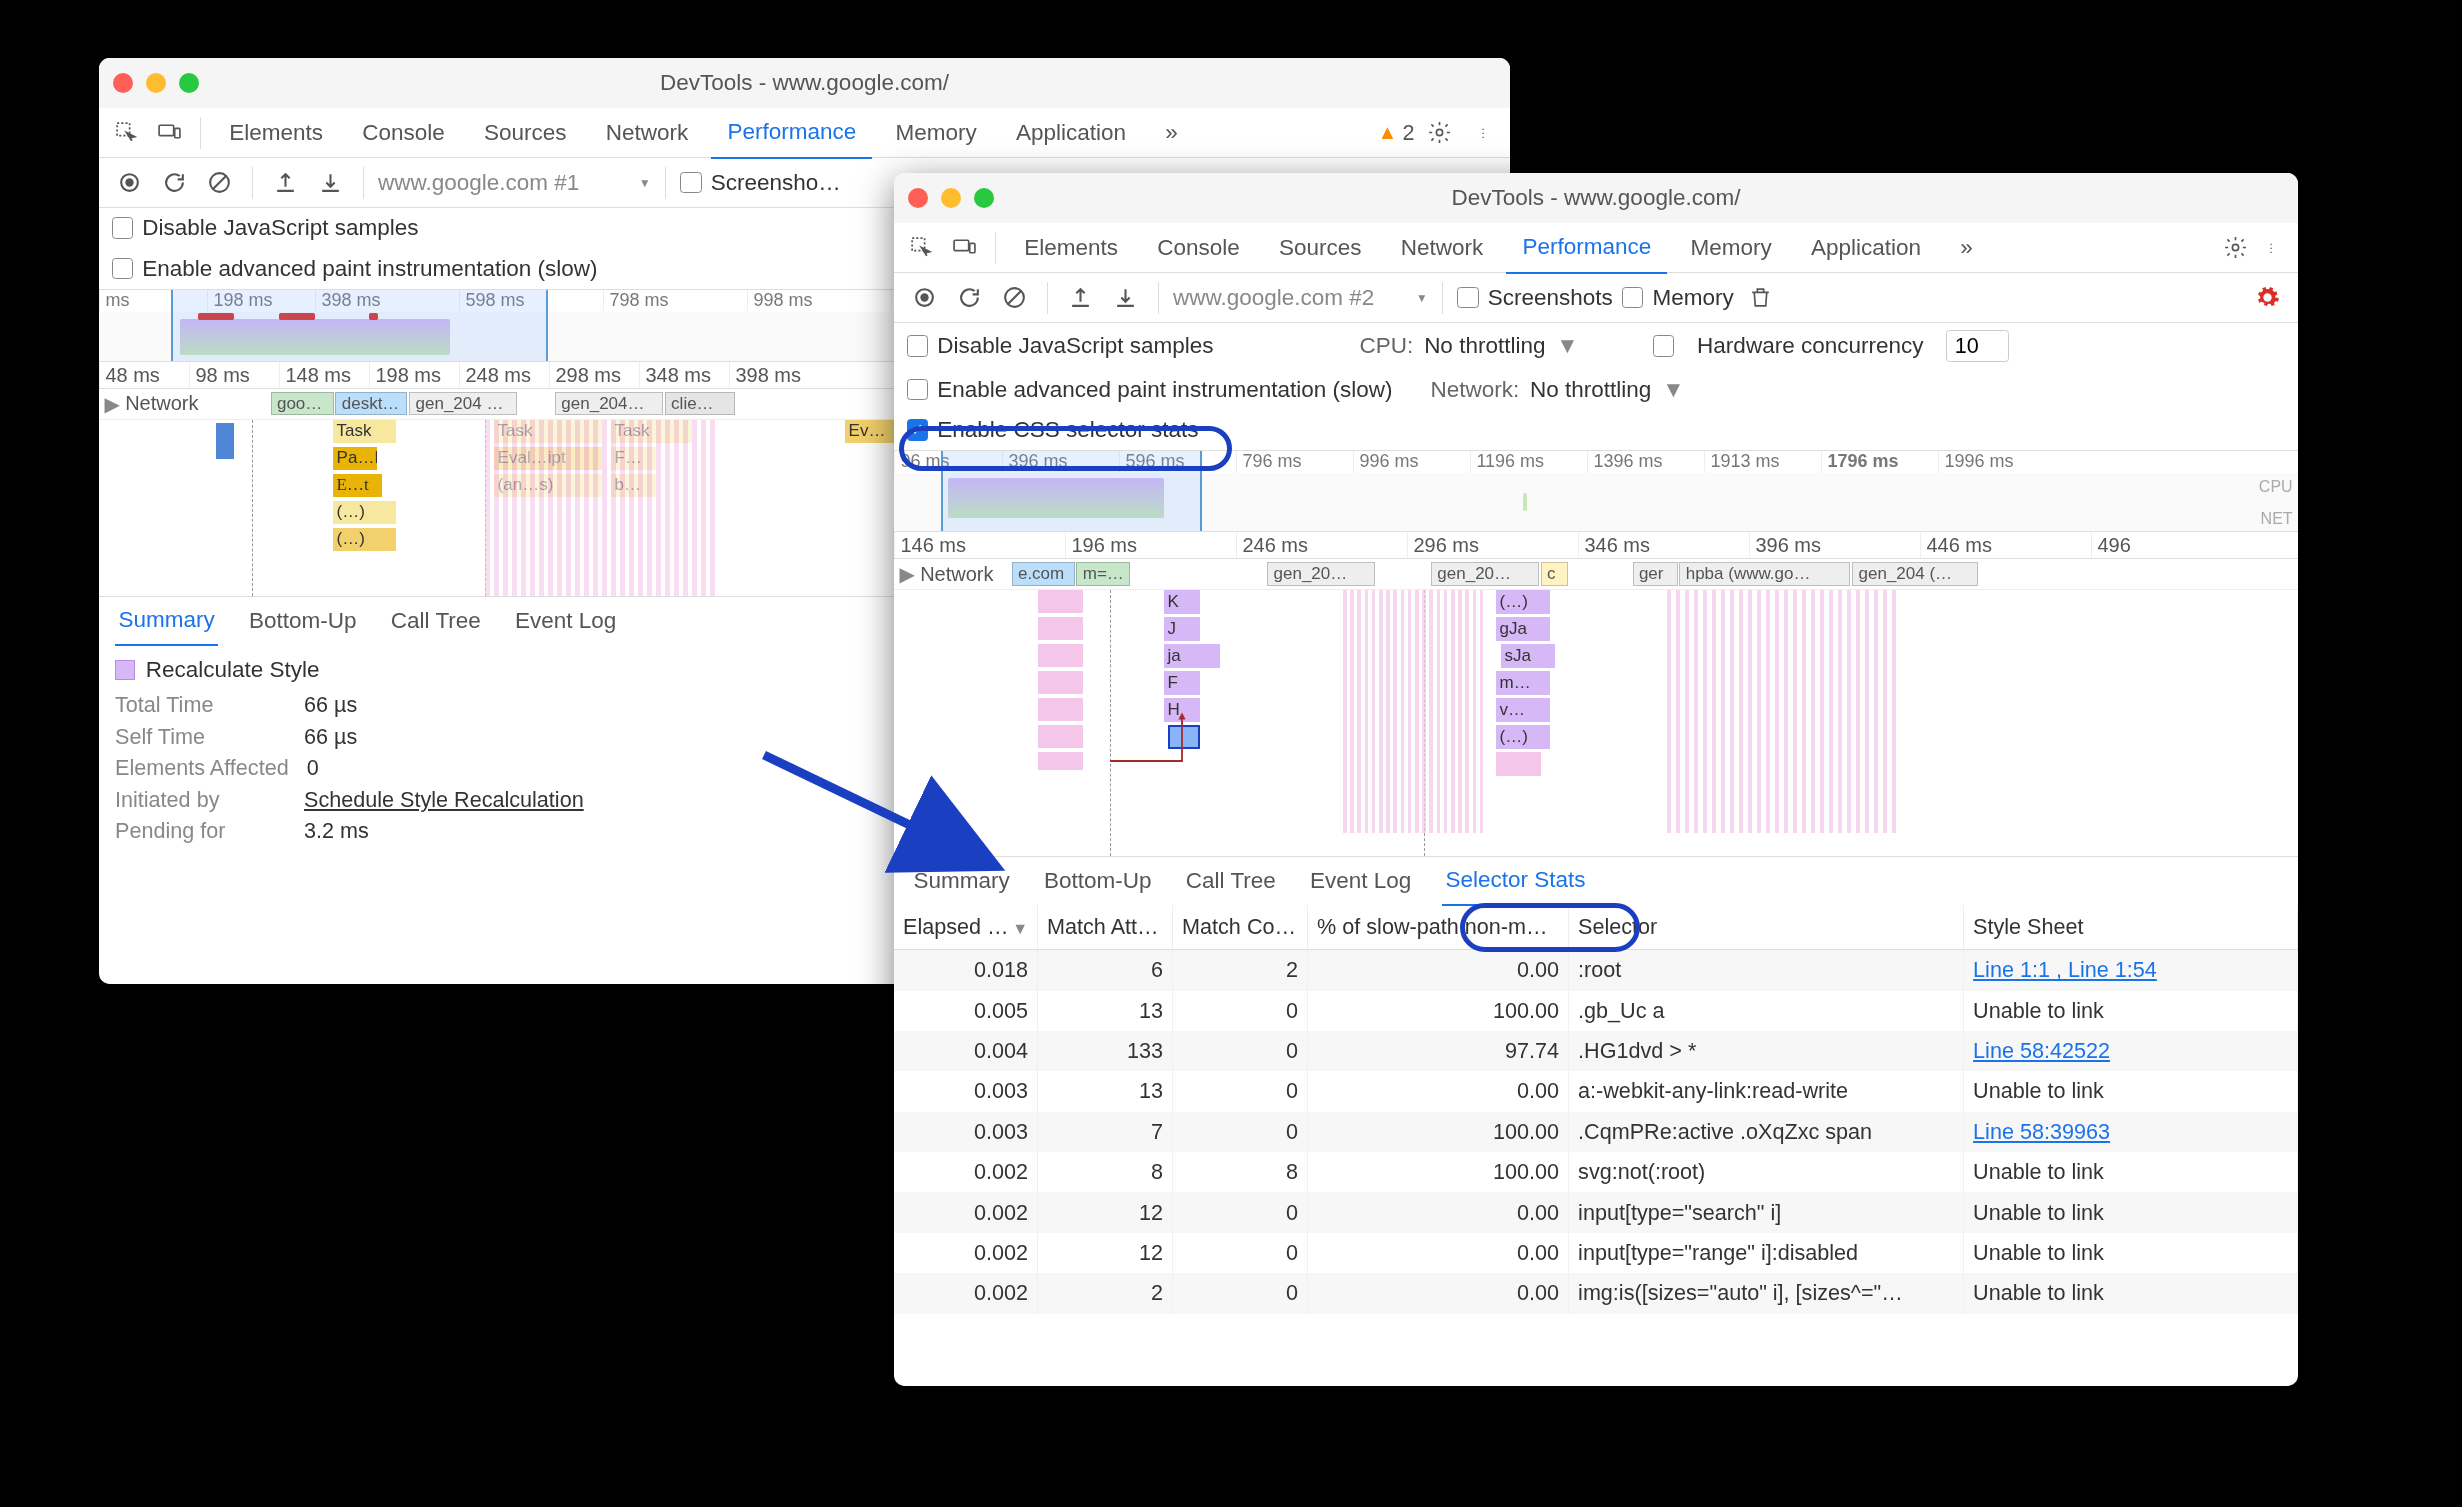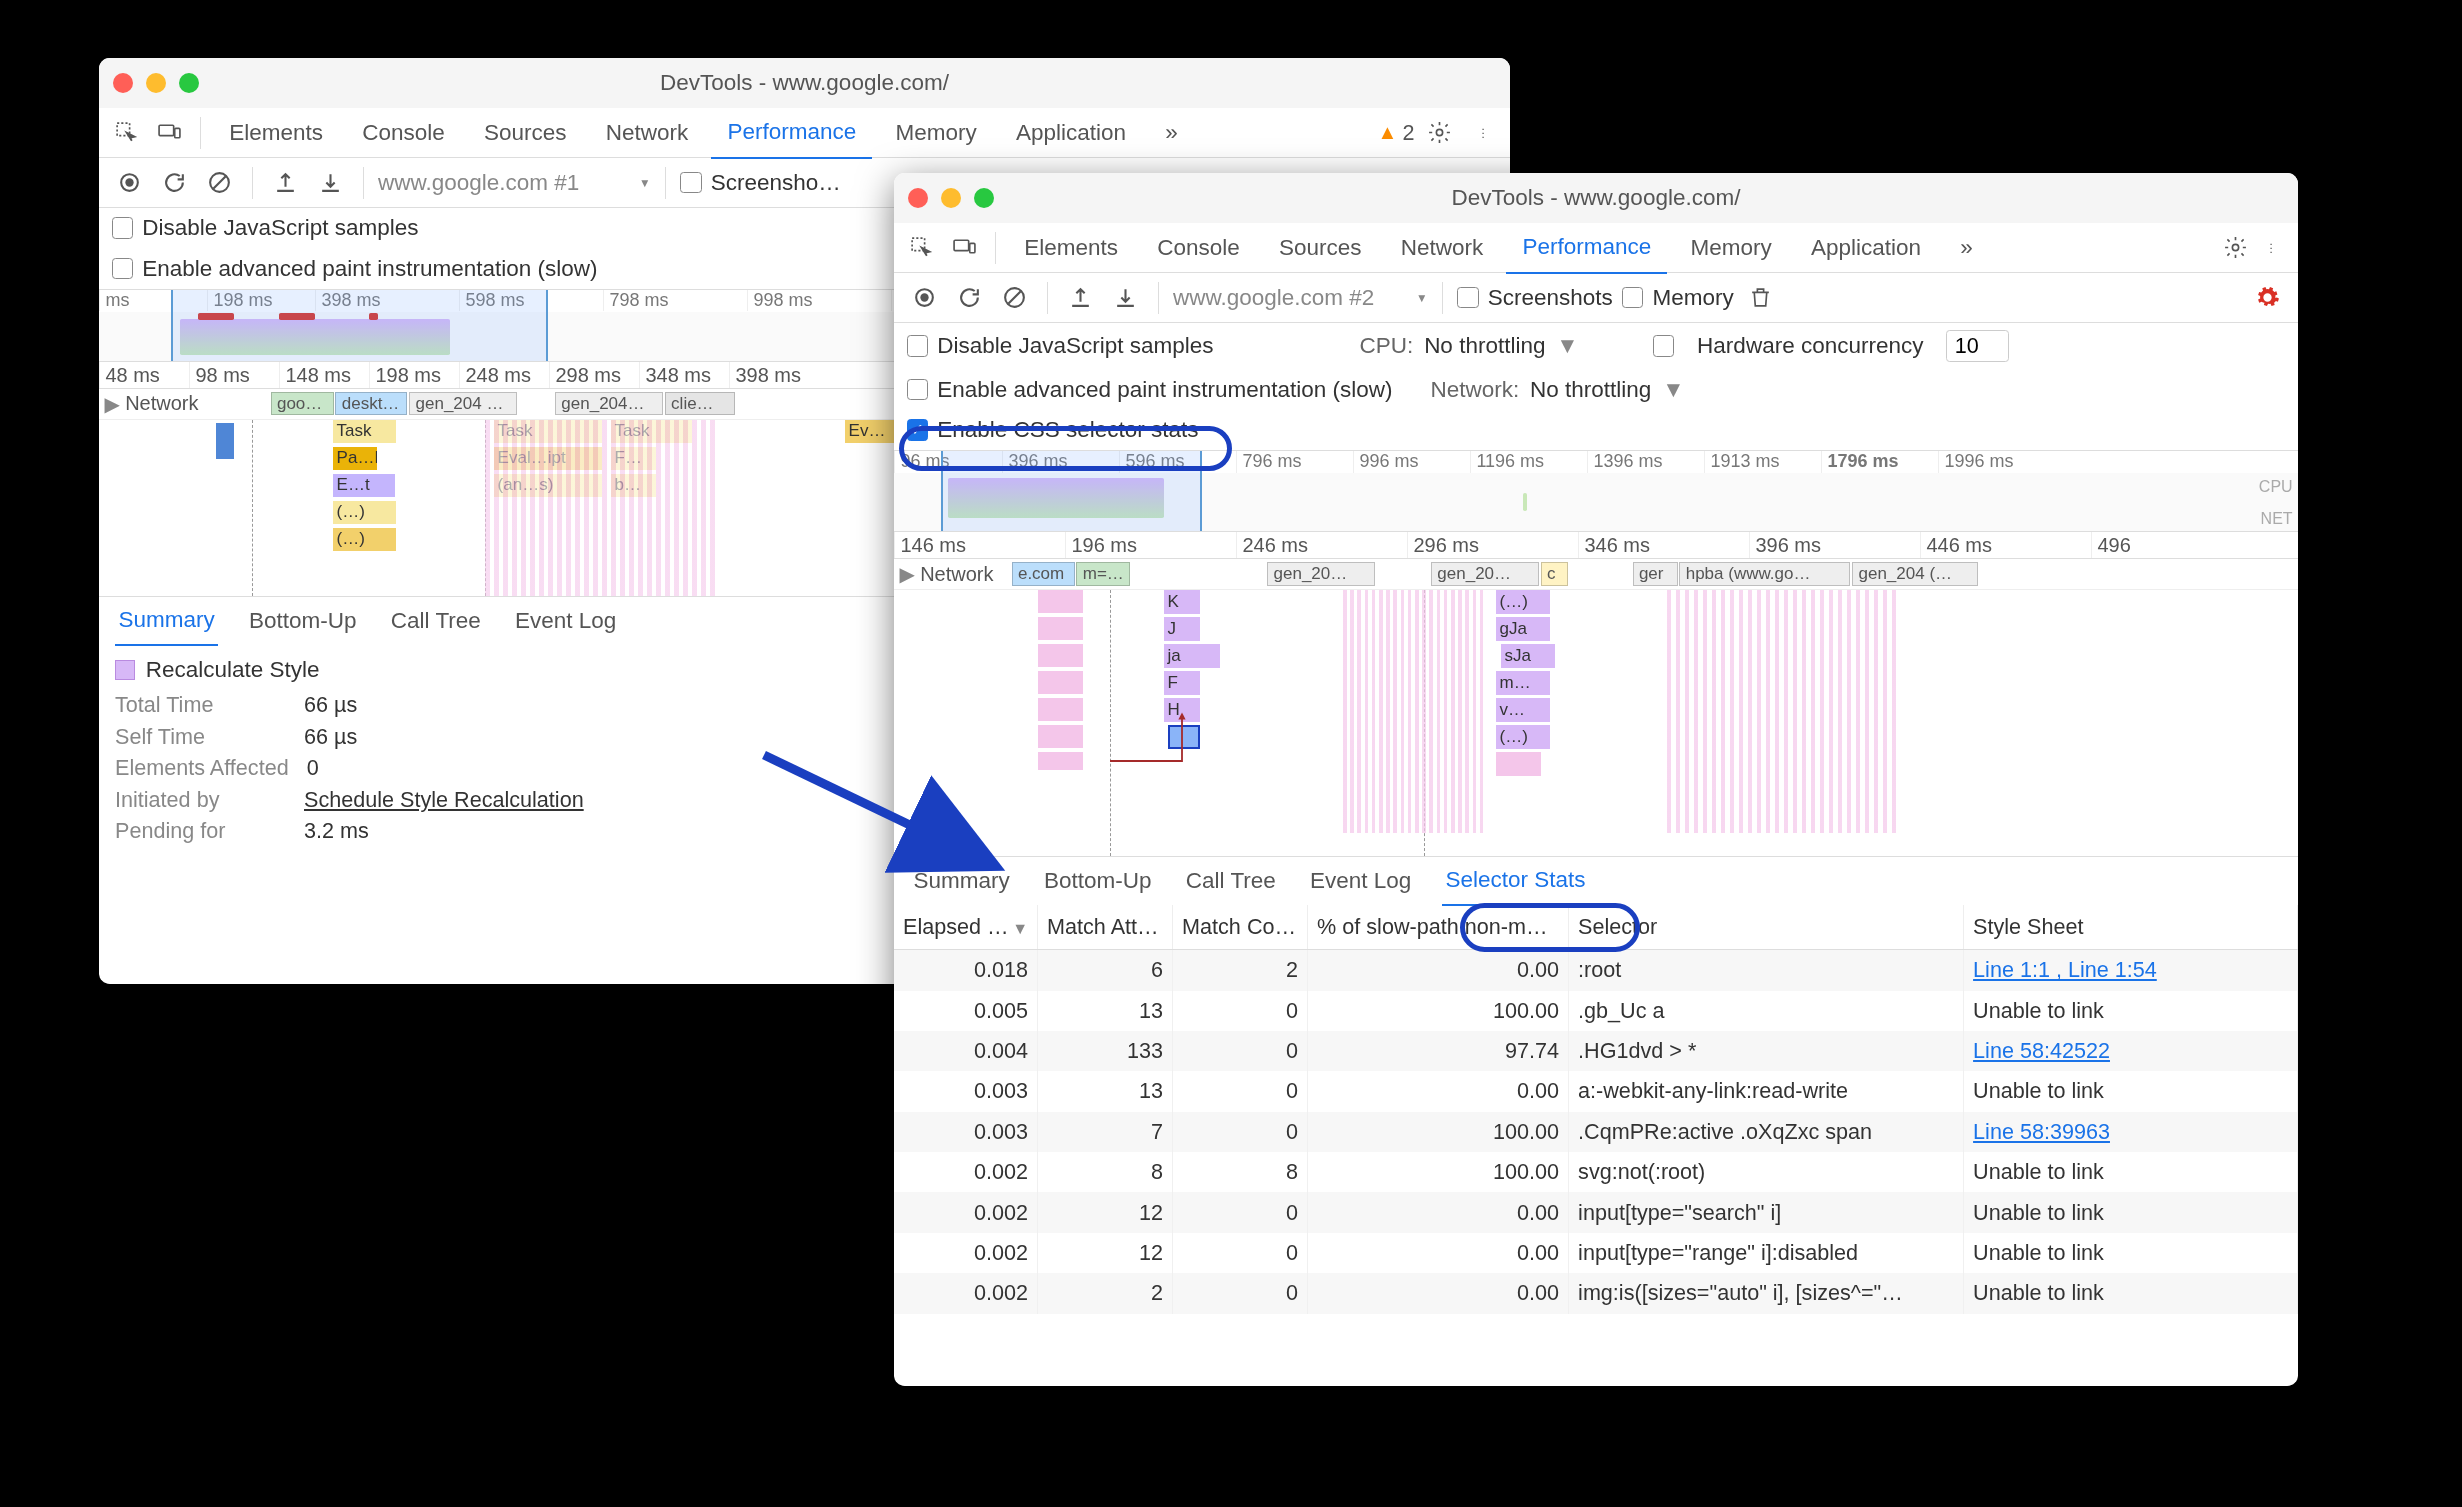--- a/index.html
+++ b/index.html
@@ -317,21 +317,21 @@
         <div class="fblock" style="left:395px; width:108px; background:#f7e8a0;">Task</div>
         <div class="fblock" style="left:512px; width:81px; background:#f7e8a0;">Task</div>
         <div class="fblock" style="left:746px; width:63px; background:#f2d06b;">Ev…</div>
       </div>
       <div class="flamerow">
           <div class="fblock" style="left:234px; width:44px; background:#eab308;">Pa…L</div>
         <div class="fblock" style="left:395px; width:108px; background:#f2d06b;">Eval…ipt</div>
         <div class="fblock" style="left:512px; width:45px; background:#f7e8a0;">F…</div>
       </div>
       <div class="flamerow">
-          <div class="fblock" style="left:234px; width:62px; background:#c4b5fd;">E…t</div>
+          <div class="fblock" style="left:234px; width:49px; background:#eab308;font-family:Liberation Serif, serif;">E…t</div>
         <div class="fblock" style="left:395px; width:108px; background:#f7e8a0;">(an…s)</div>
         <div class="fblock" style="left:512px; width:45px; background:#f7e8a0;">b…</div>
       </div>
       <div class="flamerow">
           <div class="fblock" style="left:234px; width:63px; background:#f7e8a0;">(…)</div>
         </div>
       <div class="flamerow">
           <div class="fblock" style="left:234px; width:63px; background:#f2d06b;">(…)</div>
         </div>
       <div style="position:absolute; left:117px; top:3.6px; width:18px; height:36px; background:#4f86d6;"></div>

